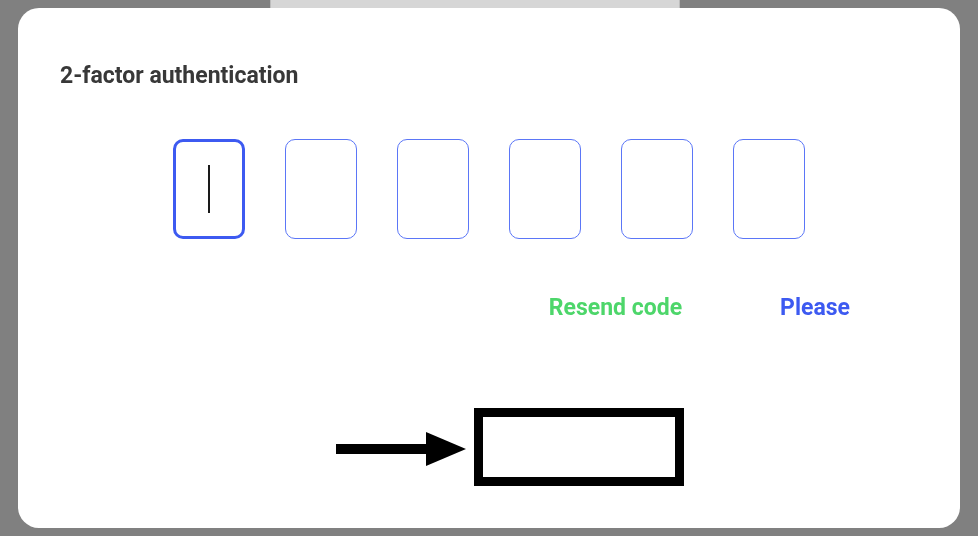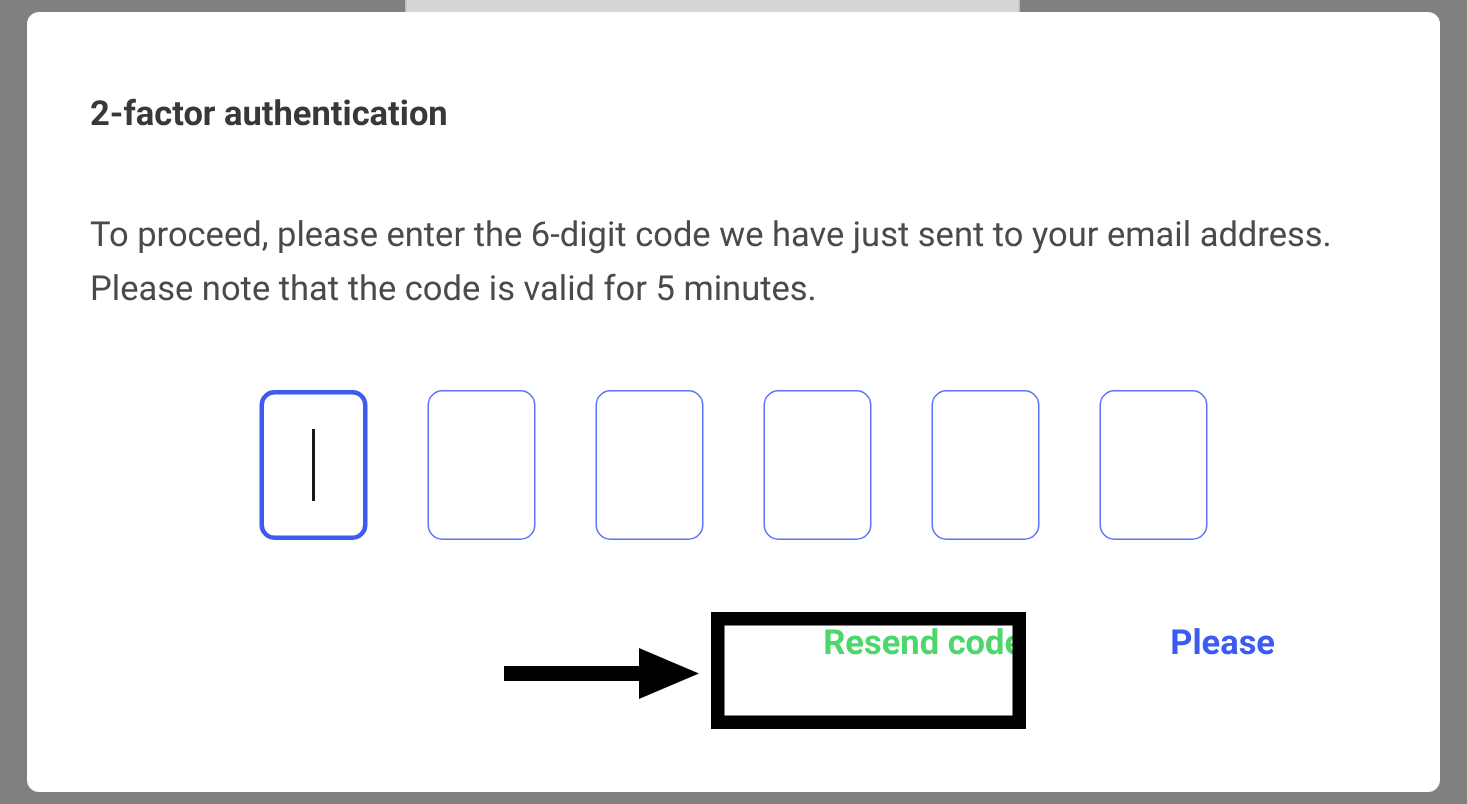--- a/index.html
+++ b/index.html
@@ -25,21 +25,21 @@
       border: 1px solid #bcbcbc;
       border-top: none;
     }
     .modal {
       position: absolute;
       top: 8px;
       left: 18px;
       right: 18px;
       bottom: 8px;
       background: #ffffff;
-      border-radius: 8px;
+      border-radius: 21px;
       padding: 54px 42px 40px 42px;
     }
     .modal-title {
       font-size: 23px;
       font-weight: 700;
       color: #383838;
       margin-bottom: 50px;
     }
     .modal-description {
       font-size: 23px;
@@ -124,21 +124,20 @@
       pointer-events: none;
     }
   </style>
 </head>
 <body>
 
 <div class="backdrop-top"></div>
 
 <div class="modal">
   <h2 class="modal-title">2-factor authentication</h2>
-  <p class="modal-description">To proceed, please enter the 6-digit code we have just sent to your email address. Please note that the code is valid for 5 minutes.</p>
 
   <div class="code-inputs">
     <div class="code-input-wrap">
       <input class="code-input focused" maxlength="1" type="text" style="">
       <div class="caret"></div>
     </div>
     <div class="code-input-wrap">
       <input class="code-input" maxlength="1" type="text" style="">
     </div>
     <div class="code-input-wrap">

